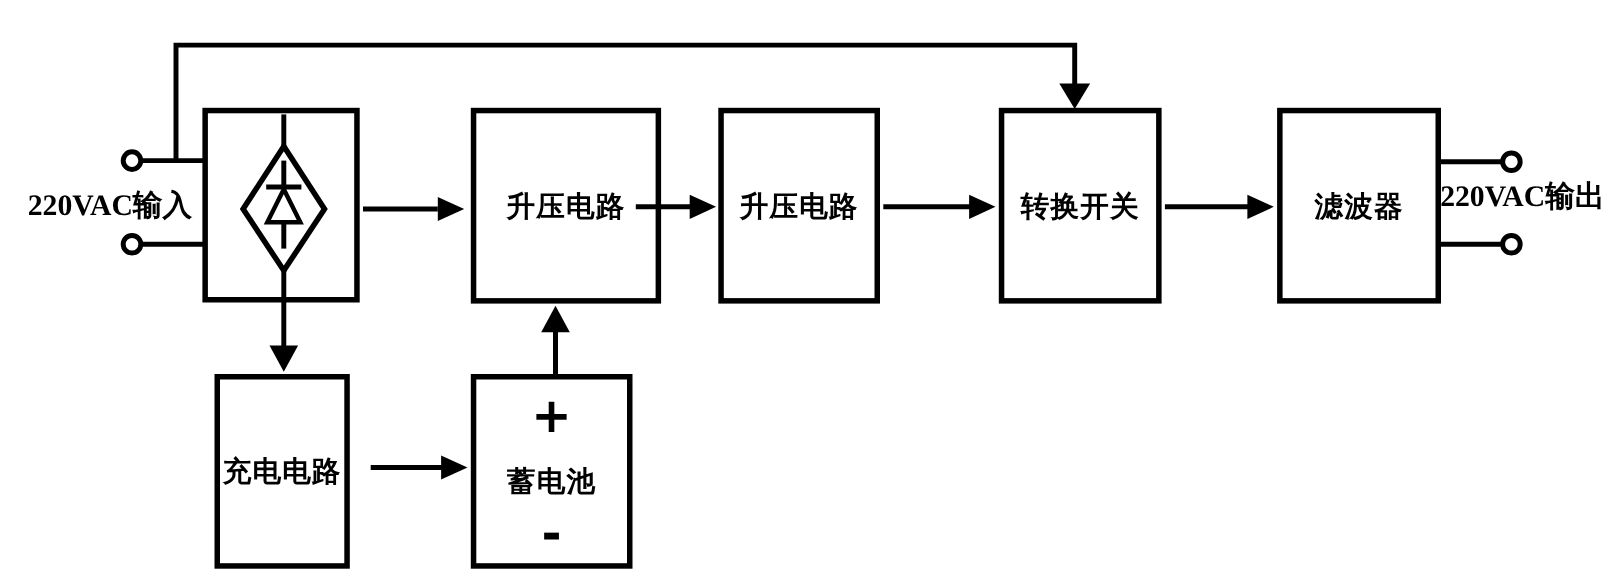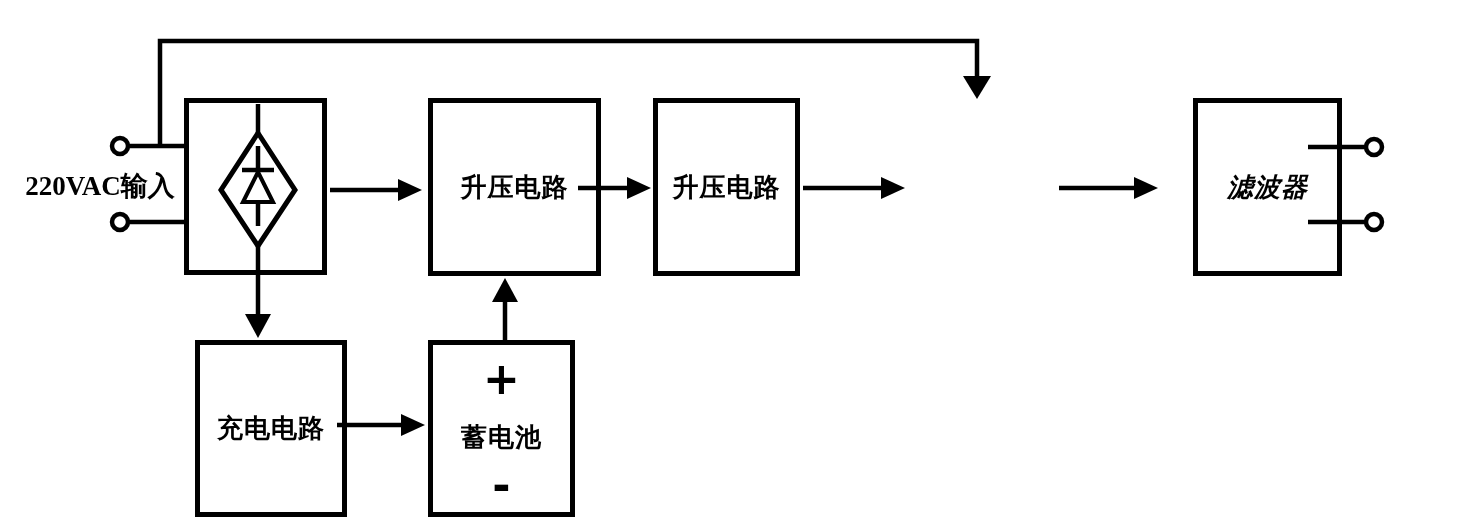--- a/index.html
+++ b/index.html
@@ -15,22 +15,22 @@
     border:5px solid var(--line,#000); background:#fff;
     display:flex; align-items:center; justify-content:center;
   }
   .block-label {
     font-size:26px; font-weight:bold; letter-spacing:1px; white-space:nowrap;
   }
   #rectifier { left:184px; top:98px;  width:143px; height:177px; }
   #boost     { left:428px; top:98px;  width:173px; height:178px; }
   #inverter  { left:653px; top:98px;  width:147px; height:178px; }
   #transfer  { left:908px; top:98px;  width:148px; height:178px; }
-  #filter    { left:1193px;top:98px;  width:149px; height:178px;font-style:italic; }
-  #charger   { left:195px; top:340px; width:152px; height:177px; }
+  #filter    { left:1161px;top:98px;  width:149px; height:178px; }
+  #charger   { left:195px; top:340px; width:123px; height:177px; }
   #battery   { left:428px; top:340px; width:147px; height:177px; }
 
   .battery-inner {
     display:flex; flex-direction:column; align-items:center;
     justify-content:space-between; width:100%; height:100%;
     box-sizing:border-box; padding:12px 0 14px;
   }
   .sign {
     font-family:"DejaVu Sans","Liberation Sans",sans-serif;
     font-weight:bold; line-height:1;
@@ -60,38 +60,42 @@
   <div class="block" id="rectifier"></div>
 
   <div class="block" id="boost">
     <span class="block-label">升压电路</span>
   </div>
 
   <div class="block" id="inverter">
     <span class="block-label">升压电路</span>
   </div>
 
+  <div class="block" id="transfer">
+    <span class="block-label">转换开关</span>
+  </div>
 
   <div class="block" id="filter">
     <span class="block-label">滤波器</span>
   </div>
 
   <div class="block" id="charger">
     <span class="block-label">充电电路</span>
   </div>
 
   <div class="block" id="battery">
     <div class="battery-inner">
       <span class="sign sign-plus">+</span>
       <span class="block-label">蓄电池</span>
       <span class="sign sign-minus">-</span>
     </div>
   </div>
 
   <div class="io-label" id="input-label">220VAC输入</div>
+  <div class="io-label" id="output-label">220VAC输出</div>
 
   <svg class="wiring" width="1465" height="531" viewBox="0 0 1465 531">
 
     <path class="w" d="M128 146 H186"></path>
     <path class="w" d="M128 222 H186"></path>
     <circle class="term" cx="120" cy="146" r="8"></circle>
     <circle class="term" cx="120" cy="222" r="8"></circle>
 
     <polyline class="w" points="160,146 160,41 977,41 977,78"></polyline>
     <polygon class="ah" points="977,99 963,76 991,76"></polygon>

